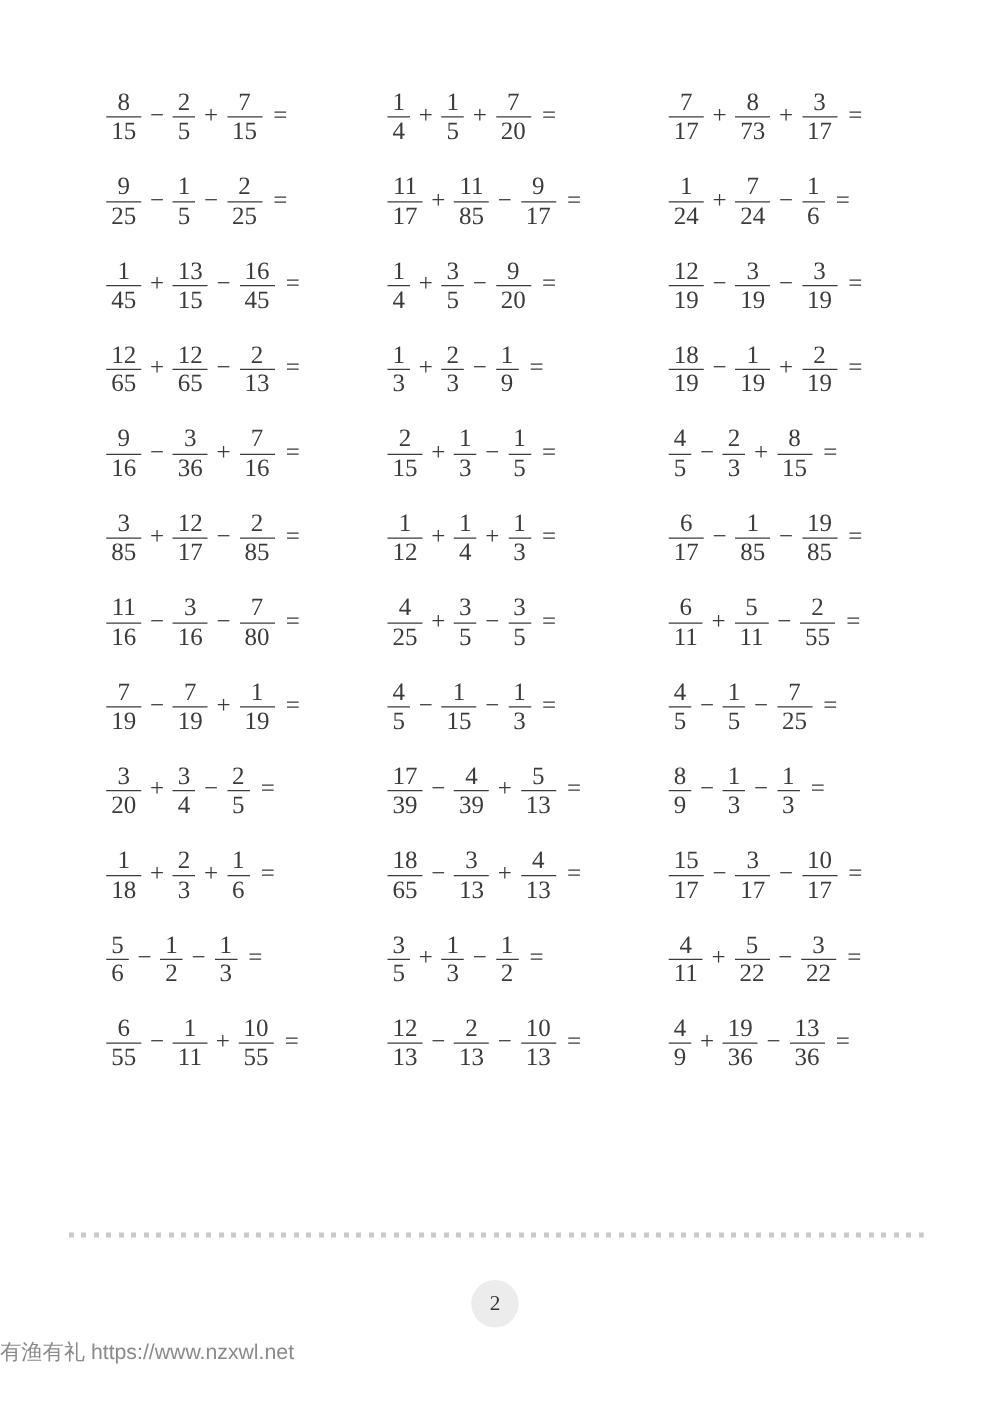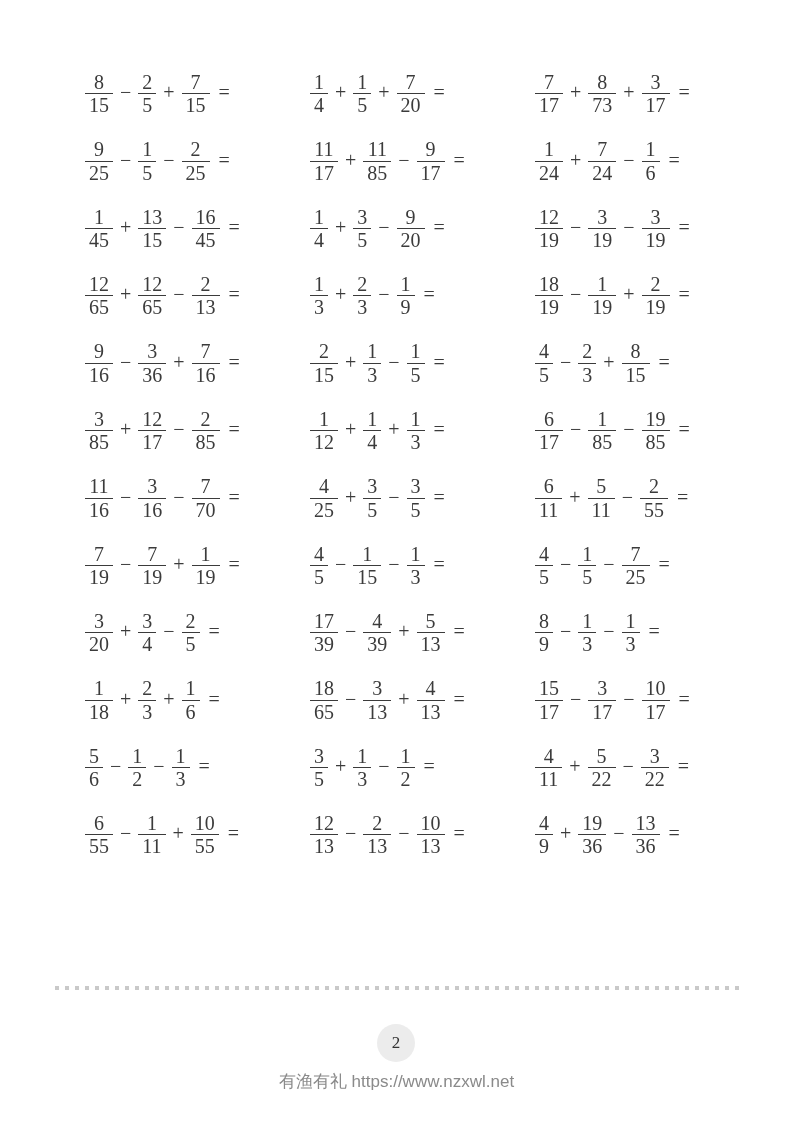--- a/index.html
+++ b/index.html
@@ -77,21 +77,21 @@
     display: flex;
     align-items: center;
     justify-content: center;
     font-family: "Liberation Serif", "DejaVu Serif", serif;
   }
   .footer-text {
     position: absolute;
     left: 0;
     top: 1070px;
     width: 793px;
-    text-align: center;
+    text-align: left;
     color: #8a8a8a;
     font-size: 17px;
     font-family: "Liberation Sans", "DejaVu Sans", sans-serif;
   }
 </style>
 </head>
 <body>
 
 <main>
 
@@ -483,21 +483,21 @@
       <span class="op">−</span>
       <span class="frac">
         <span class="num">3</span>
         <span class="bar"></span>
         <span class="den">16</span>
       </span>
       <span class="op">−</span>
       <span class="frac">
         <span class="num">7</span>
         <span class="bar"></span>
-        <span class="den">70</span>
+        <span class="den">80</span>
       </span>
       <span class="eq">=</span>
     </div>
 
     <div class="problem">
       <span class="frac">
         <span class="num">4</span>
         <span class="bar"></span>
         <span class="den">25</span>
       </span>

